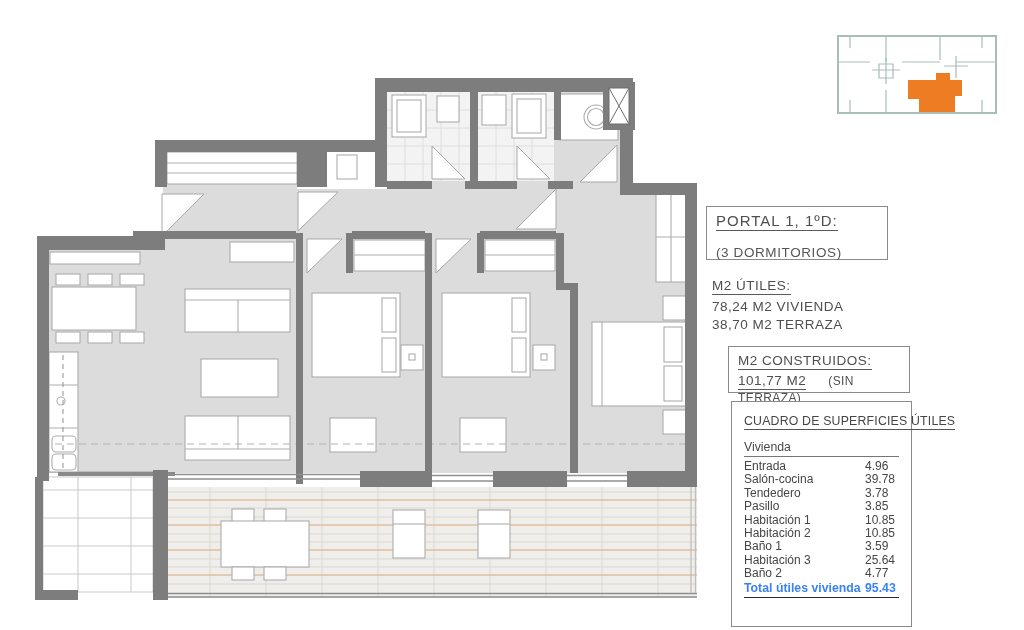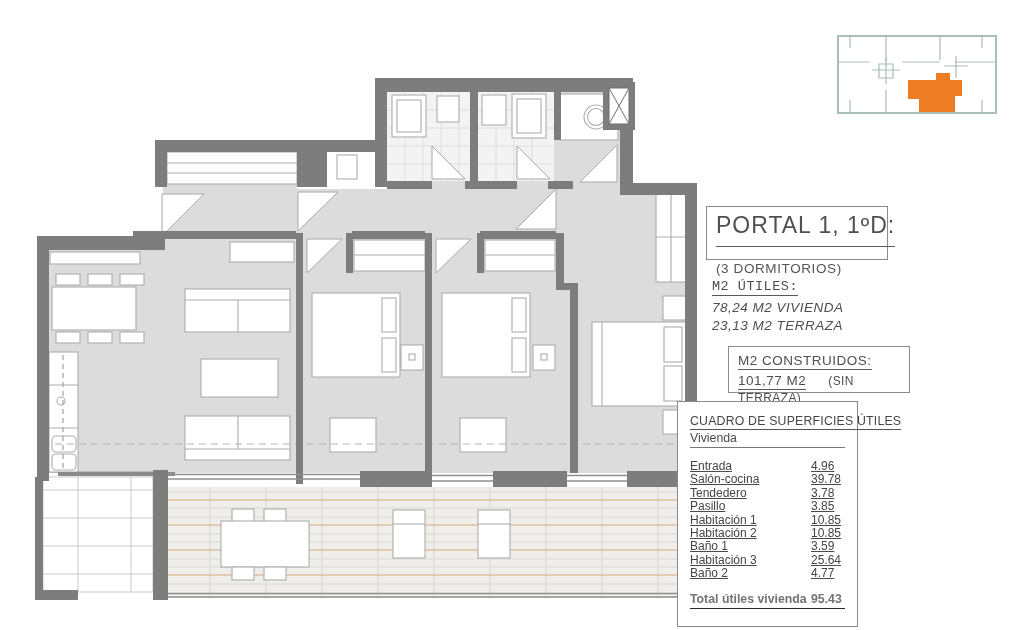--- a/index.html
+++ b/index.html
@@ -5,45 +5,45 @@
   html,body{margin:0;padding:0;background:#ffffff;}
   body{width:1024px;height:630px;position:relative;overflow:hidden;
        font-family:"Liberation Sans", sans-serif;color:#4a4a4a;}
   .stage{position:absolute;inset:0;}
   svg.plan{position:absolute;left:0;top:0;}
 
   
   .panel{position:absolute;left:0;top:0;width:1024px;height:630px;pointer-events:none;}
   .box{border:1px solid #8a8a8a;background:#fff;position:absolute;box-sizing:border-box;}
   .title-box{left:706px;top:206px;width:182px;height:54px;padding:5px 9px;}
-  .title-main{font-size:23px;letter-spacing:1px;color:#4f4f4f;display:inline-block;
-              border-bottom:1.5px solid #5a5a5a;padding-bottom:7px;white-space:nowrap;}
+  .title-main{font-size:15px;letter-spacing:1px;color:#4f4f4f;display:inline-block;
+              border-bottom:1.5px solid #5a5a5a;padding-bottom:1px;white-space:nowrap;}
   .title-sub{font-size:13.5px;letter-spacing:.6px;color:#565656;margin-top:14px;}
 
   .utiles{position:absolute;left:712px;top:278px;font-size:13.5px;letter-spacing:.5px;color:#4f4f4f;}
-  .utiles .hd{display:inline-block;border-bottom:1.2px solid #5a5a5a;padding-bottom:1px;margin-bottom:3px;font-family:Liberation Mono, monospace;}
-  .utiles .ln{line-height:18px;font-style:italic;}
+  .utiles .hd{display:inline-block;border-bottom:1.2px solid #5a5a5a;padding-bottom:1px;margin-bottom:3px;}
+  .utiles .ln{line-height:18px;}
 
   .constr-box{left:728px;top:346px;width:182px;height:47px;padding:4px 9px;}
   .constr-hd{display:inline-block;font-size:13.5px;letter-spacing:.5px;
              border-bottom:1.2px solid #5a5a5a;padding-bottom:1px;color:#4f4f4f;}
   .constr-val{font-size:13.5px;letter-spacing:.5px;color:#4f4f4f;margin-top:3px;}
   .constr-val .v{display:inline-block;border-bottom:1.2px solid #5a5a5a;padding-bottom:1px;}
   .constr-val .note{font-size:12px;letter-spacing:.4px;margin-left:22px;}
 
-  .table-box{left:677px;top:401px;width:181px;height:226px;padding:9px 12px 8px 12px;}
+  .table-box{left:731px;top:401px;width:181px;height:226px;padding:9px 12px 8px 12px;}
   .tbl-title{font-size:12.3px;letter-spacing:.2px;color:#454545;display:inline-block;
              border-bottom:1.1px solid #555;padding-bottom:1px;white-space:nowrap;}
-  .tbl-group{font-size:12.3px;color:#4a4a4a;margin-top:1px;
+  .tbl-group{font-size:12.3px;color:#4a4a4a;margin-top:10px;
              border-bottom:1px solid #777;padding-bottom:2px;}
-  .tbl-rows{margin-top:12px;text-decoration:underline;}
+  .tbl-rows{margin-top:3px;}
   .trow{display:flex;font-size:12px;line-height:13.4px;color:#454545;}
   .trow .lbl{flex:0 0 121px;}
   .trow .val{flex:1;}
-  .trow-total{display:flex;font-size:12.3px;color:#737373;font-weight:bold;margin-top:11px;
+  .trow-total{display:flex;font-size:12.3px;color:#3b82f6;font-weight:bold;
               border-bottom:1.6px solid #2a2a2a;padding-bottom:2px;}
   .trow-total .lbl{flex:0 0 121px;}
 </style>
 </head>
 <body>
 
 <div class="stage">
 
 <svg class="plan" width="1024" height="630" viewBox="0 0 1024 630">
 
@@ -261,21 +261,21 @@
 <div class="panel">
 
   <div class="box title-box">
     <div><span class="title-main">PORTAL 1, 1ºD:</span></div>
     <div class="title-sub">(3 DORMITORIOS)</div>
   </div>
 
   <div class="utiles">
     <div><span class="hd">M2 ÚTILES:</span></div>
     <div class="ln">78,24 M2 VIVIENDA</div>
-    <div class="ln">23,13 M2 TERRAZA</div>
+    <div class="ln">38,70 M2 TERRAZA</div>
   </div>
 
   <div class="box constr-box">
     <div><span class="constr-hd">M2 CONSTRUIDOS:</span></div>
     <div class="constr-val">
       <span class="v">101,77 M2</span><span class="note">(SIN TERRAZA)</span>
     </div>
   </div>
 
   <div class="box table-box">

